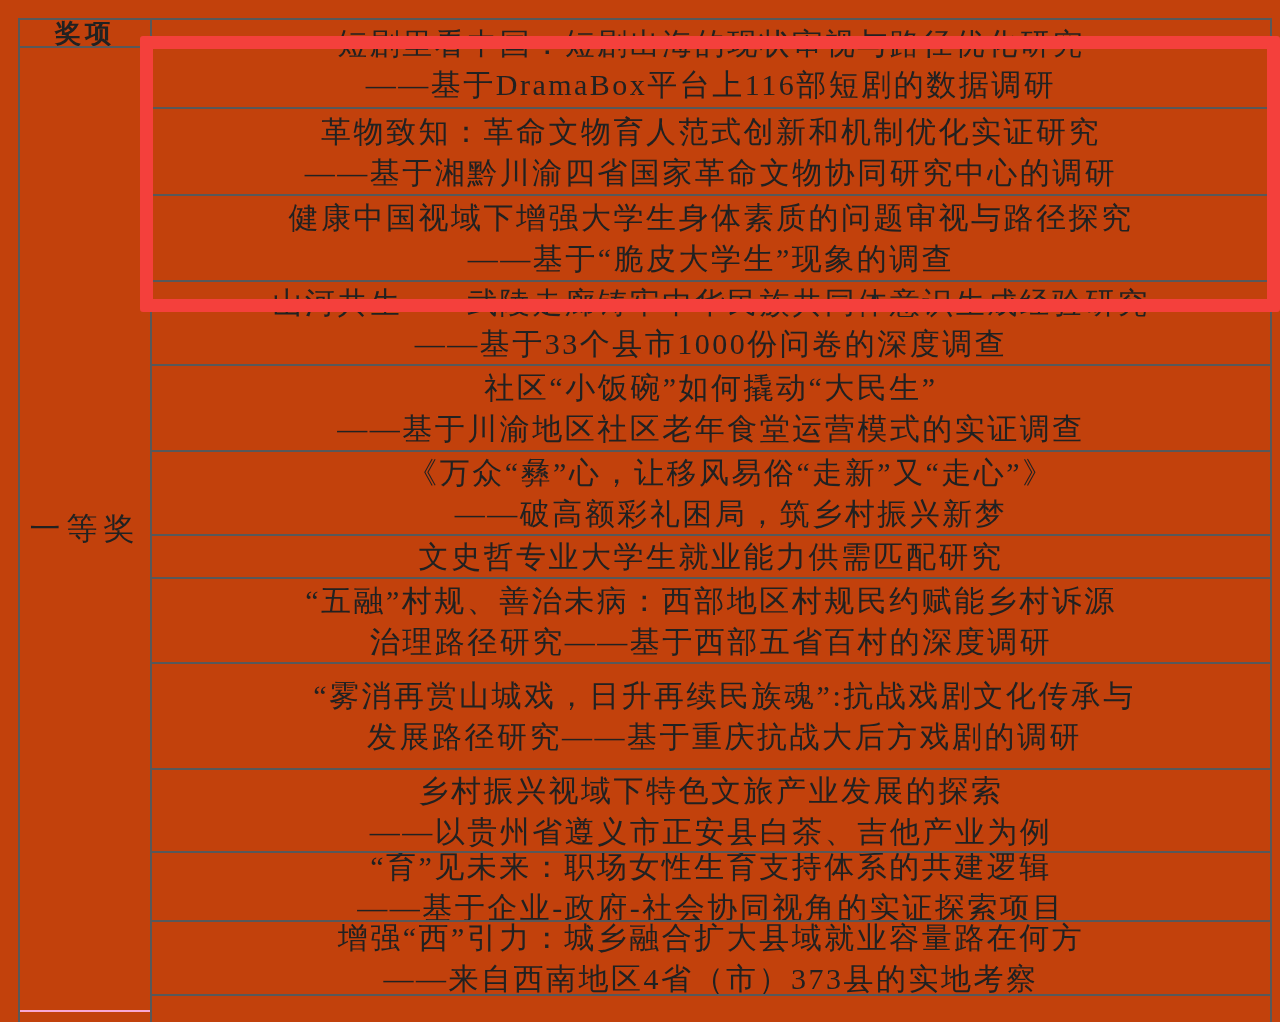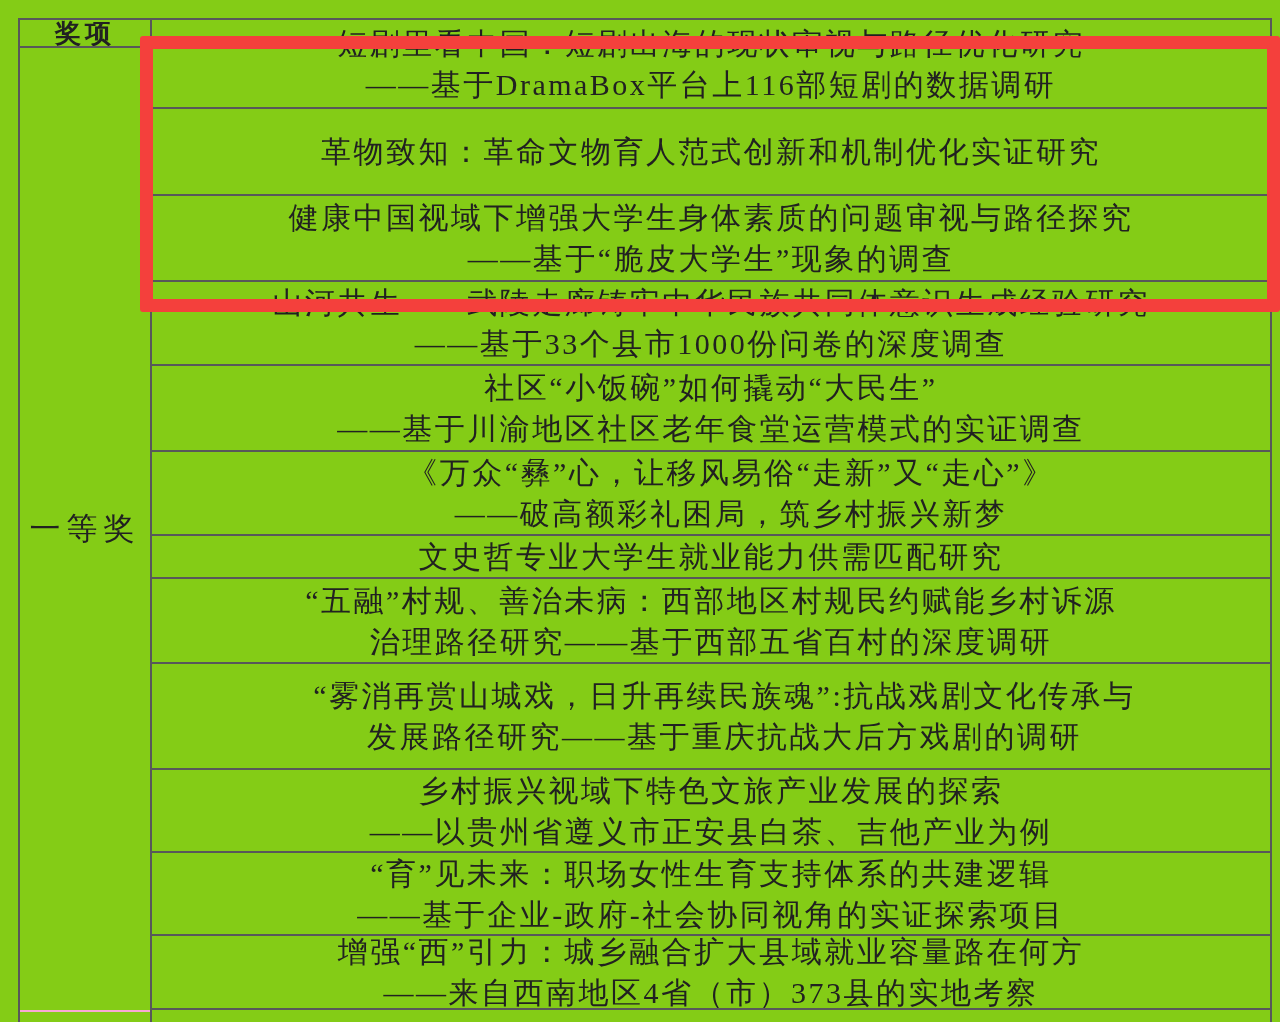--- a/index.html
+++ b/index.html
@@ -1,21 +1,21 @@
 <!DOCTYPE html>
 <html><head>
 <meta charset="utf-8">
 <style>
   * { margin: 0; padding: 0; box-sizing: border-box; }
   html, body { background: #ffffff; }
   .page {
     position: relative;
     width: 1280px;
     height: 1022px;
-    background: #84cc16;
+    background: #c2410c;
     overflow: hidden;
     font-family: "Liberation Serif", "DejaVu Serif", serif;
     color: #212121;
   }
   .tbl {
     position: absolute;
     left: 18px;
     top: 18px;
     width: 1254px;
     height: 1010px;
@@ -93,20 +93,21 @@
       <div class="stub"></div>
     </div>
     <div class="col-right">
       <div id="rows">
           <div class="row" style="height: 89px; flex: 0 0 89px;">
     <div class="line l1">短剧里看中国：短剧出海的现状审视与路径优化研究</div>
     <div class="line l2">——基于DramaBox平台上116部短剧的数据调研</div>
   </div>
           <div class="row" style="height: 87px; flex: 0 0 87px;">
     <div class="line l1">革物致知：革命文物育人范式创新和机制优化实证研究</div>
+    <div class="line l2">——基于湘黔川渝四省国家革命文物协同研究中心的调研</div>
   </div>
           <div class="row" style="height: 86px; flex: 0 0 86px;">
     <div class="line l1">健康中国视域下增强大学生身体素质的问题审视与路径探究</div>
     <div class="line l2">——基于“脆皮大学生”现象的调查</div>
   </div>
           <div class="row" style="height: 84px; flex: 0 0 84px;">
     <div class="line l1">山河共生——武陵走廊铸牢中华民族共同体意识生成经验研究</div>
     <div class="line l2">——基于33个县市1000份问卷的深度调查</div>
   </div>
           <div class="row" style="height: 86px; flex: 0 0 86px;">
@@ -126,21 +127,21 @@
     <div class="line l2">治理路径研究——基于西部五省百村的深度调研</div>
   </div>
           <div class="row" style="height: 106px; flex: 0 0 82px; padding-left: 27px;">
     <div class="line l1">“雾消再赏山城戏，日升再续民族魂”:抗战戏剧文化传承与</div>
     <div class="line l2">发展路径研究——基于重庆抗战大后方戏剧的调研</div>
   </div>
           <div class="row" style="height: 83px; flex: 0 0 83px;">
     <div class="line l1">乡村振兴视域下特色文旅产业发展的探索</div>
     <div class="line l2">——以贵州省遵义市正安县白茶、吉他产业为例</div>
   </div>
-          <div class="row" style="height: 83px; flex: 0 0 83px;">
+          <div class="row" style="height: 69px; flex: 0 0 83px;">
     <div class="line l1">“育”见未来：职场女性生育支持体系的共建逻辑</div>
     <div class="line l2">——基于企业-政府-社会协同视角的实证探索项目</div>
   </div>
           <div class="row" style="height: 74px; flex: 0 0 74px;">
     <div class="line l1">增强“西”引力：城乡融合扩大县域就业容量路在何方</div>
     <div class="line l2">——来自西南地区4省（市）373县的实地考察</div>
   </div>
         </div>
       <div class="row-stub"></div>
     </div>

